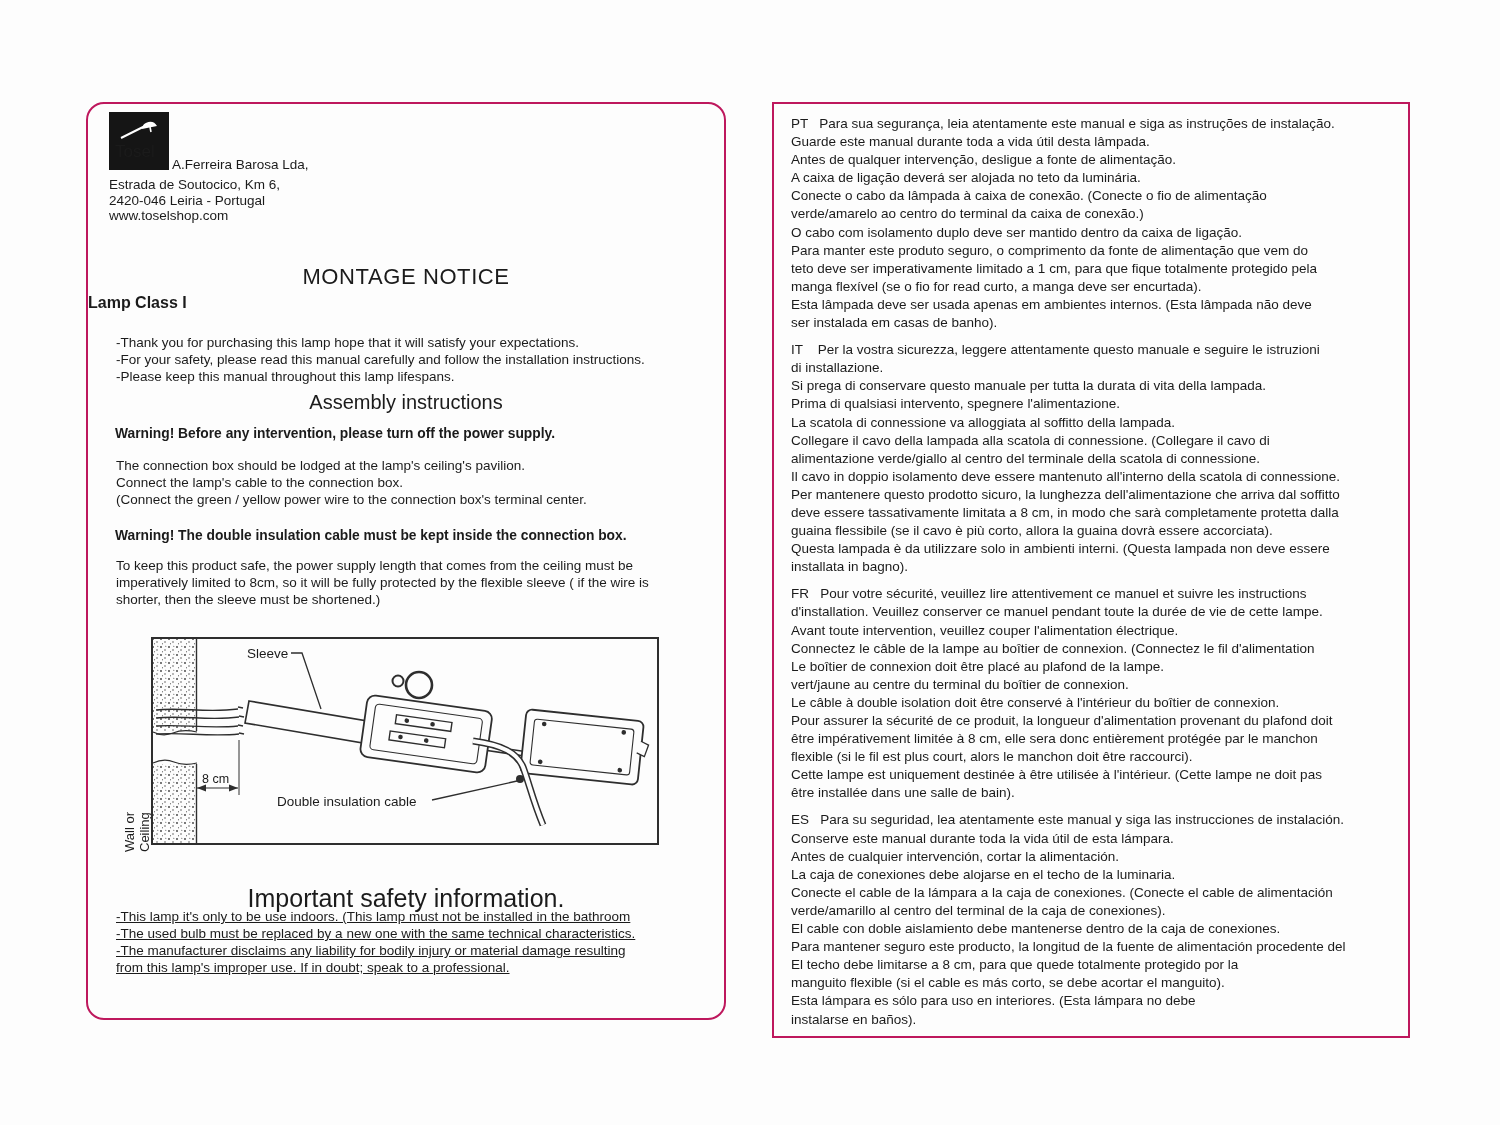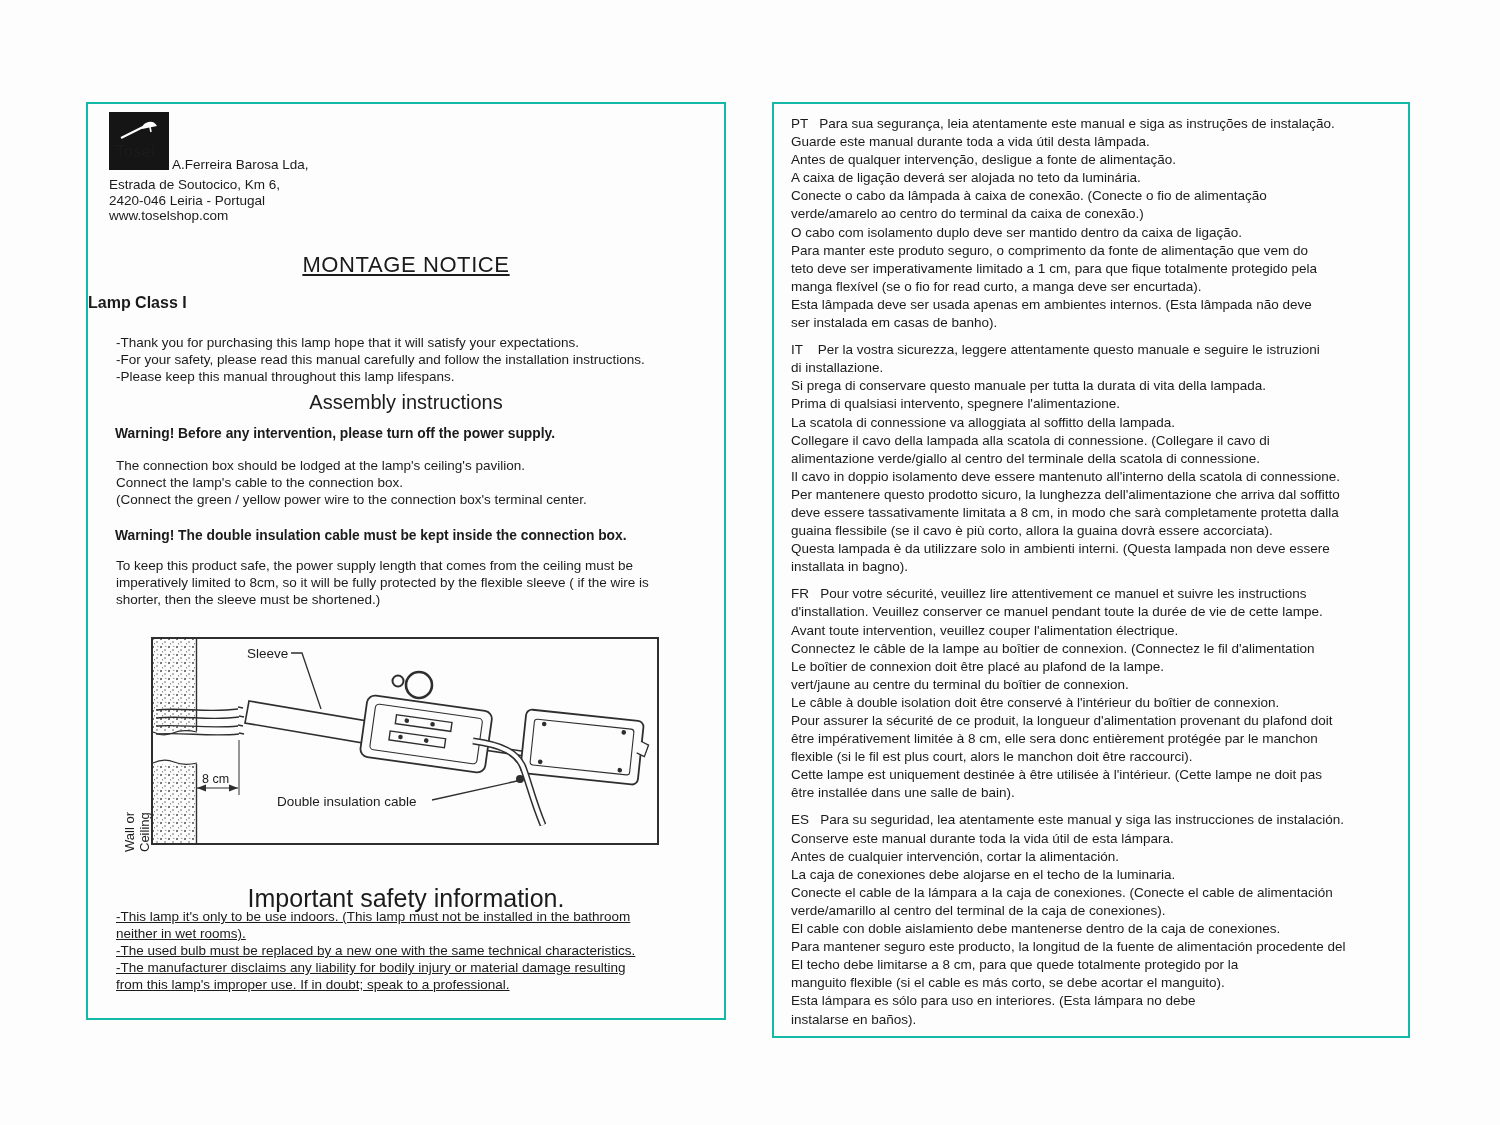--- a/index.html
+++ b/index.html
@@ -1,27 +1,27 @@
 <!DOCTYPE html>
 <html><head>
 <meta charset="utf-8">
 <style>
   html,body{margin:0;padding:0;background:#f4f4f4;}
   .page{position:relative;width:1500px;height:1125px;background:#fdfdfd;overflow:hidden;
         font-family:"Liberation Sans","DejaVu Sans",sans-serif;color:#1b1b1b;}
-  .panel{position:absolute;border:2px solid #14b8a6;background:#fdfdfd;box-sizing:border-box;}
-  .panel-left{left:86px;top:102px;width:640px;height:918px;}
+  .panel{position:absolute;border:2px solid #be185d;background:#fdfdfd;box-sizing:border-box;}
+  .panel-left{left:86px;top:102px;width:640px;height:918px;border-radius:18px;}
   .panel-right{left:772px;top:102px;width:638px;height:936px;padding:11px 12px 0 17px;}
 
   
   .logo{position:absolute;left:21px;top:8px;width:60px;height:58px;}
   .company-name{position:absolute;left:84px;top:53px;font-size:13.5px;white-space:nowrap;}
   .company-address{position:absolute;left:21px;top:73px;font-size:13.5px;line-height:15.5px;}
-  .doc-title{position:absolute;left:0;right:0;top:144px;margin:4px;text-align:center;
-             font-size:22px;font-weight:400;letter-spacing:0.6px;text-decoration:underline;}
+  .doc-title{position:absolute;left:0;right:0;top:144px;margin:16px;text-align:center;
+             font-size:22px;font-weight:400;letter-spacing:0.6px;}
   .doc-subtitle{position:absolute;left:0;right:0;top:190px;margin:0;text-align:left;
              font-size:16px;font-weight:700;}
   .para{position:absolute;left:28px;font-size:13.5px;line-height:17px;}
   .para .line,.company-address .line{white-space:pre;}
   .intro{top:230px;}
   .assembly-heading{position:absolute;left:0;right:0;top:287px;margin:0;text-align:center;
              font-size:20px;font-weight:400;}
   .warning{position:absolute;left:27px;font-size:13.8px;font-weight:700;white-space:nowrap;}
   .w1{top:322px;}
   .p1{top:353px;}
@@ -188,21 +188,20 @@
         <line x1="281" y1="163" x2="366" y2="144" stroke="#2e2e2e" stroke-width="1.3"></line>
         <text x="126" y="169" font-size="13.5">Double insulation cable</text>
       </g>
     </svg>
 
     <h3 class="safety-heading">Important safety information.</h3>
 
     <div class="para safety">
 
     <div class="line">-This lamp it's only to be use indoors. (This lamp must not be installed in the bathroom</div>
-        <div class="line">neither in wet rooms).</div>
         <div class="line">-The used bulb must be replaced by a new one with the same technical characteristics.</div>
         <div class="line">-The manufacturer disclaims any liability for bodily injury or material damage resulting</div>
         <div class="line">from this lamp's improper use. If in doubt; speak to a professional.</div>
       </div>
 
   </section>
 
   <section class="panel panel-right">
 
     <div class="lang-section">

